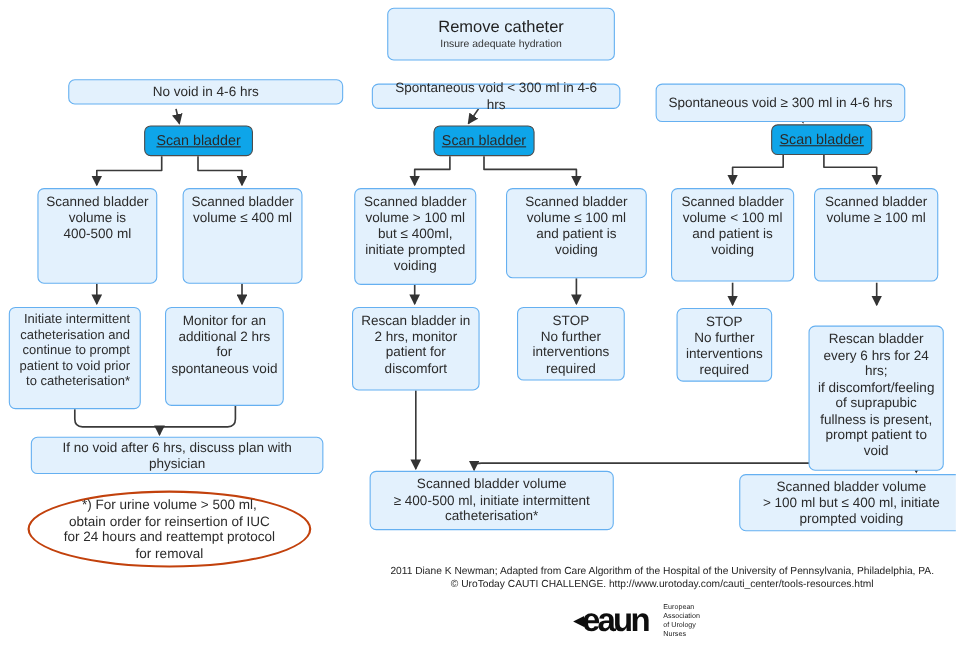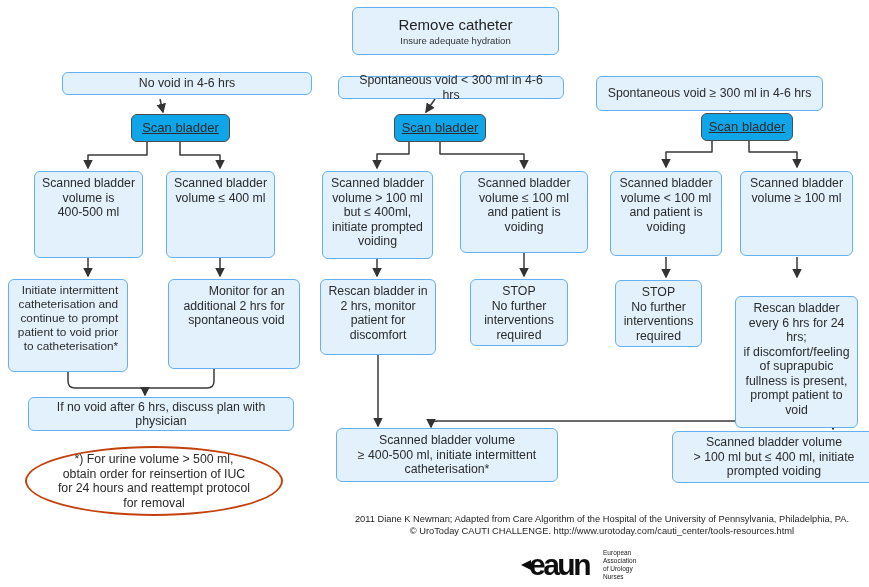--- a/index.html
+++ b/index.html
@@ -105,21 +105,21 @@
     <span>Scanned bladder
 volume ≤ 400 ml</span>
   </div>
   <div class="node pre" style="left:8px;top:279px;width:120px;height:93px;font-size:11.8px;text-align:right;">
     <span>Initiate intermittent
 catheterisation and
 continue to prompt
 patient to void prior
 to catheterisation*</span>
   </div>
-  <div class="node pre" style="left:168px;top:279px;width:132px;height:90px;text-align:right;">
+  <div class="node pre" style="left:150px;top:279px;width:108px;height:90px;">
     <span>Monitor for an
 additional 2 hrs for
 spontaneous void</span>
   </div>
   <div class="node pre vcenter" style="left:12px;top:397px;width:266px;height:34px;padding:2px;">
     <span>If no void after 6 hrs, discuss plan with
 physician</span>
   </div>
   <div class="node ellipse pre" style="left:25px;top:446px;width:258px;height:70px;">
     <span>*) For urine volume &gt; 500 ml,

